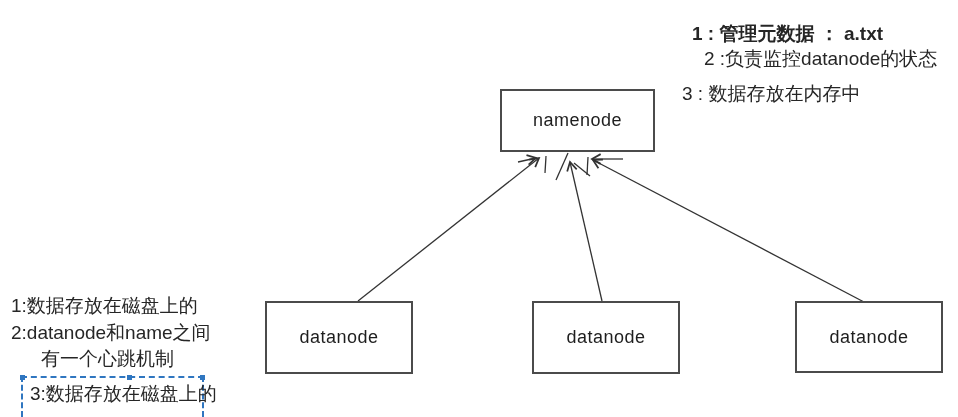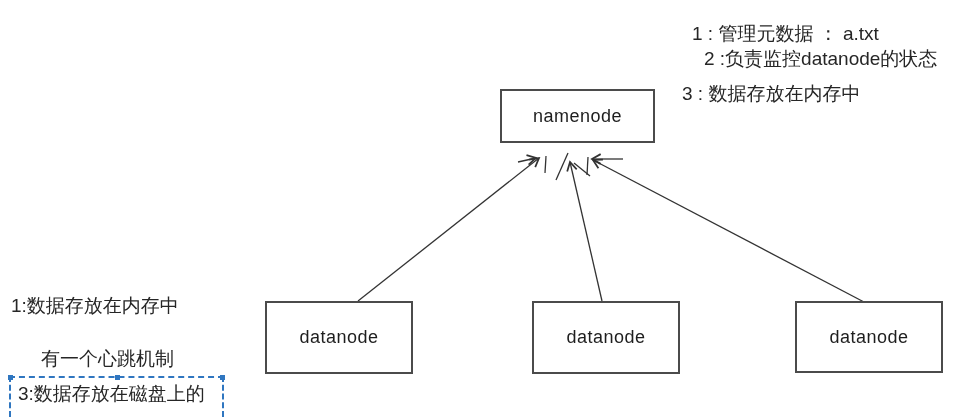--- a/index.html
+++ b/index.html
@@ -20,53 +20,53 @@
     border: 2px solid var(--box-border, #4b4b4b);
     background: #ffffff;
     display: flex;
     align-items: center;
     justify-content: center;
     box-sizing: border-box;
     color: var(--node-text, #1e1e1e);
     font-size: 18px;
     letter-spacing: 0.5px;
   }
-  #namenode-box  { left: 500px; top: 89px;  width: 155px; height: 54px; }
+  #namenode-box  { left: 500px; top: 89px;  width: 155px; height: 63px; }
   #datanode-box-1{ left: 265px; top: 301px; width: 148px; height: 73px; }
   #datanode-box-2{ left: 532px; top: 301px; width: 148px; height: 73px; }
   #datanode-box-3{ left: 795px; top: 301px; width: 148px; height: 72px; }
 
   #arrows-layer {
     position: absolute;
     left: 0; top: 0;
     width: 958px; height: 417px;
     pointer-events: none;
   }
   #arrows-layer line { stroke: var(--arrow, #333333); stroke-width: 1.3; }
 
   .note {
     position: absolute;
     color: var(--note-text, #262626);
     font-size: 19px;
     white-space: nowrap;
     line-height: 1.2;
   }
   
-  #note-r1 { left: 692px; top: 23px; }
+  #note-r1 { left: 692px; top: 23px; font-weight: bold; }
   #note-r2 { left: 678px; top: 48px; margin-left: 26px; }
   #note-r3 { left: 682px; top: 83px; }
   
   #note-l1 { left: 11px; top: 295px; }
   #note-l2 { left: 11px; top: 322px; }
   #note-l3 { left: 11px; top: 348px; margin-left: 30px; }
 
   #selected-text-box {
     position: absolute;
-    left: 9px; top: 376px;
-    width: 215px; height: 41px;
+    left: 21px; top: 376px;
+    width: 183px; height: 41px;
     box-sizing: border-box;
     border-top: 2px dashed var(--selection, #2f76c0);
     border-left: 2px dashed var(--selection, #2f76c0);
     border-right: 2px dashed var(--selection, #2f76c0);
     border-bottom: none;
   }
   #selected-text-box .note {
     position: absolute;
     left: 7px; top: 5px;
   }
@@ -111,21 +111,22 @@
     <span>datanode</span>
   </div>
   <div class="node-box" id="datanode-box-3">
     <span>datanode</span>
   </div>
 
   <div class="note" id="note-r1">1 : 管理元数据 ： a.txt</div>
   <div class="note" id="note-r2">2 :负责监控datanode的状态</div>
   <div class="note" id="note-r3">3 : 数据存放在内存中</div>
 
-  <div class="note" id="note-l1">1:数据存放在内存中</div>
+  <div class="note" id="note-l1">1:数据存放在磁盘上的</div>
+  <div class="note" id="note-l2">2:datanode和name之间</div>
   <div class="note" id="note-l3">有一个心跳机制</div>
 
   <div id="selected-text-box">
     <span class="handle" id="handle-tl"></span>
     <span class="handle" id="handle-tc"></span>
     <span class="handle" id="handle-tr"></span>
     <div class="note">3:数据存放在磁盘上的</div>
   </div>
 
 </div>

